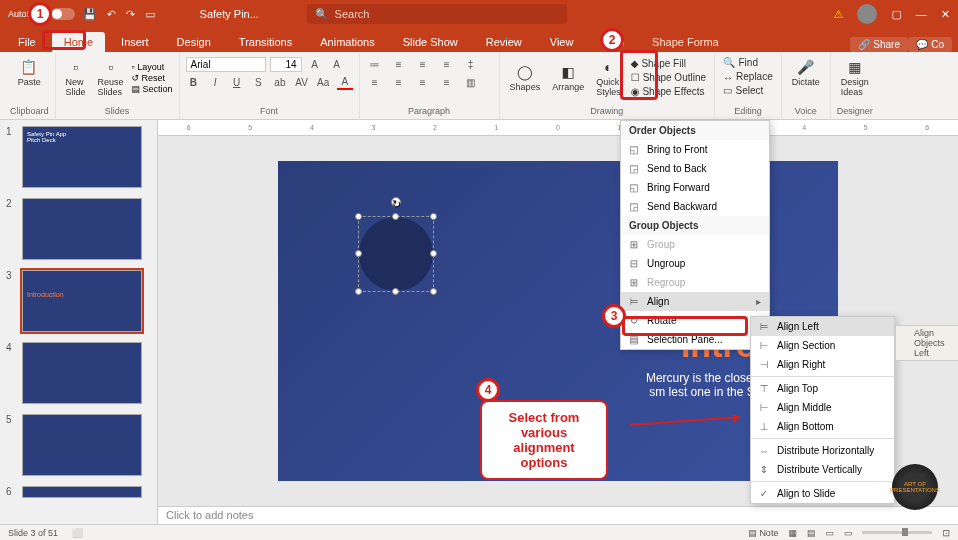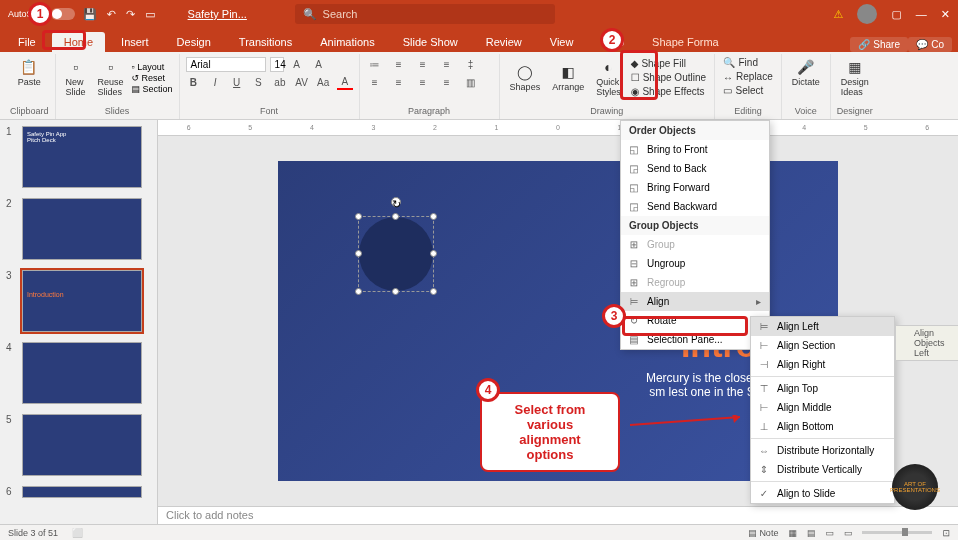--- a/index.html
+++ b/index.html
@@ -5,21 +5,21 @@
 * { margin: 0; padding: 0; box-sizing: border-box; font-family: 'Segoe UI', Arial, sans-serif; }
 body { width: 958px; height: 540px; background: #e8e8e8; overflow: hidden; font-size: 11px; position: relative; }
 
 
 .title-bar { height: 28px; background: #c43e1c; display: flex; align-items: center; color: white; padding: 0 8px; gap: 8px; }
 .title-bar .autosave { display: flex; align-items: center; gap: 4px; font-size: 9px; }
 .toggle { width: 24px; height: 12px; background: rgba(255,255,255,0.3); border-radius: 6px; position: relative; }
 .toggle::after { content: ''; position: absolute; width: 10px; height: 10px; background: white; border-radius: 50%; top: 1px; left: 1px; }
 .title-bar .qat { display: flex; gap: 10px; }
 .title-bar .qat span { opacity: 0.9; }
-.doc-title { margin-left: 24px; font-size: 11px; text-decoration: underline; }
+.doc-title { margin-left: 36px; font-size: 11px; }
 .search-box { margin-left: 40px; background: #b03518; height: 20px; width: 260px; border-radius: 3px; display: flex; align-items: center; padding: 0 8px; gap: 6px; color: #f0d0c0; }
 .title-right { margin-left: auto; display: flex; align-items: center; gap: 14px; }
 .user-avatar { width: 20px; height: 20px; background: #888; border-radius: 50%; }
 
 
 .ribbon-tabs { height: 24px; background: #c43e1c; display: flex; align-items: flex-end; padding: 0 6px; gap: 4px; color: white; }
 .ribbon-tabs .tab { padding: 4px 12px; font-size: 11px; cursor: pointer; }
 .ribbon-tabs .tab.active { background: #f3f2f1; color: #c43e1c; border-radius: 3px 3px 0 0; }
 .ribbon-tabs .tab.contextual { color: #ffe0d0; }
 .ribbon-tabs .right { margin-left: auto; display: flex; gap: 0; }
@@ -27,21 +27,21 @@
 
 
 .ribbon { height: 68px; background: #f3f2f1; border-bottom: 1px solid #d0d0d0; display: flex; padding: 2px 4px 0; }
 .ribbon-group { border-right: 1px solid #e0e0e0; padding: 2px 6px; display: flex; flex-direction: column; position: relative; }
 .ribbon-group-label { font-size: 9px; color: #666; text-align: center; margin-top: auto; padding-bottom: 1px; }
 .ribbon-row { display: flex; gap: 4px; align-items: center; }
 .big-btn { display: flex; flex-direction: column; align-items: center; gap: 1px; padding: 2px 4px; font-size: 9px; color: #333; }
 .big-btn .ico { width: 18px; height: 18px; display: flex; align-items: center; justify-content: center; font-size: 14px; }
 .small-btn { width: 18px; height: 16px; display: flex; align-items: center; justify-content: center; font-size: 10px; color: #555; }
 .font-name { border: 1px solid #ccc; background: white; padding: 1px 4px; font-size: 10px; width: 80px; }
-.font-size { border: 1px solid #ccc; background: white; padding: 1px 4px; font-size: 10px; width: 14px; }
+.font-size { border: 1px solid #ccc; background: white; padding: 1px 4px; font-size: 10px; width: 32px; text-align: right; }
 .shape-cmd { font-size: 10px; color: #333; padding: 1px 2px; display: flex; align-items: center; gap: 3px; }
 
 
 .main { display: flex; height: 404px; }
 .thumb-panel { width: 158px; background: #f0f0f0; border-right: 1px solid #ccc; overflow-y: auto; padding: 6px; }
 .thumb-item { display: flex; gap: 6px; margin-bottom: 10px; }
 .thumb-num { font-size: 10px; color: #555; width: 10px; }
 .thumb { width: 120px; height: 62px; background: #2b3d7a; border: 1px solid #aaa; position: relative; overflow: hidden; }
 .thumb.active { outline: 2px solid #c43e1c; }
 .thumb-title-sm { color: white; font-size: 6px; padding: 4px; }
@@ -430,21 +430,21 @@
   </div>
 </div>
 
 <div class="call-num" style="top:2px;left:28px">1</div>
 <div class="call-box" style="top:30px;left:42px;width:44px;height:20px"></div>
 <div class="call-num" style="top:28px;left:600px">2</div>
 <div class="call-box" style="top:50px;left:620px;width:38px;height:50px"></div>
 <div class="call-num" style="top:304px;left:602px">3</div>
 <div class="call-box" style="top:316px;left:622px;width:126px;height:20px"></div>
 <div class="call-num" style="top:378px;left:476px">4</div>
-<div class="callout-text" style="top:392px;left:480px;width:140px">Select from
+<div class="callout-text" style="top:400px;left:480px;width:128px">Select from
 various alignment
 options</div>
 <svg class="callout-arrow" style="top:415px;left:630px" width="120" height="20">
     <line x1="0" y1="10" x2="110" y2="2" stroke="#d62020" stroke-width="2"></line>
     <polygon points="110,2 102,-2 104,8" fill="#d62020"></polygon>
   </svg>
 
 <div class="logo-stamp">ART OF<br>PRESENTATIONS</div>
 
 </body></html>

